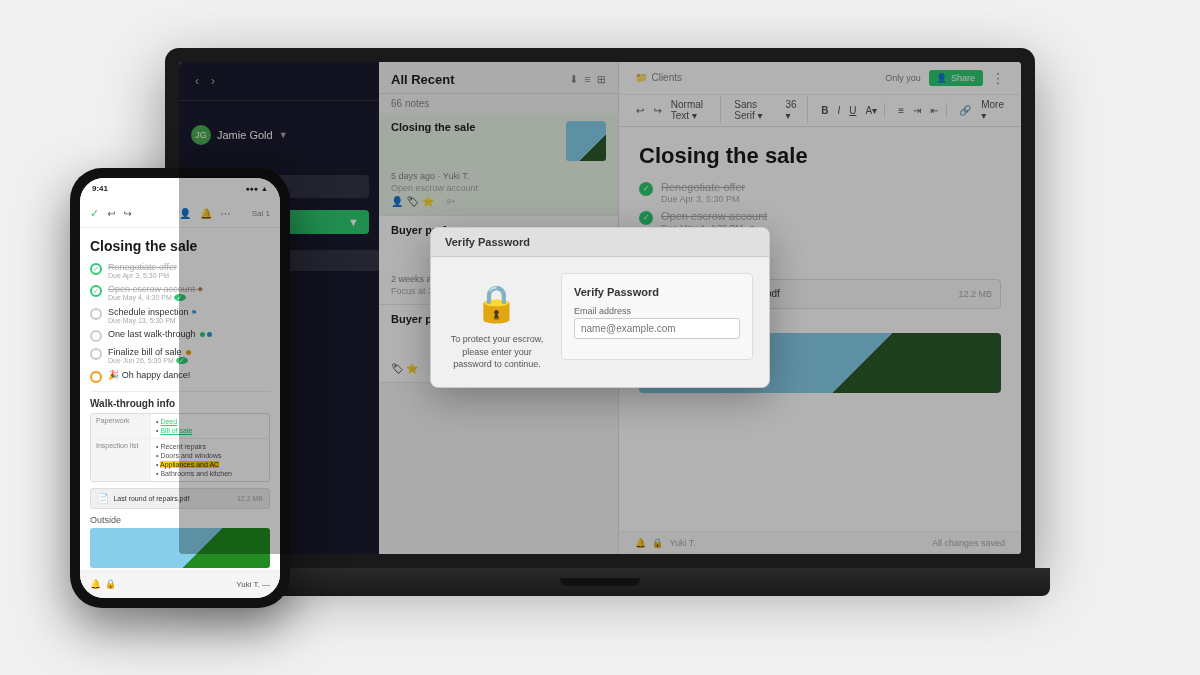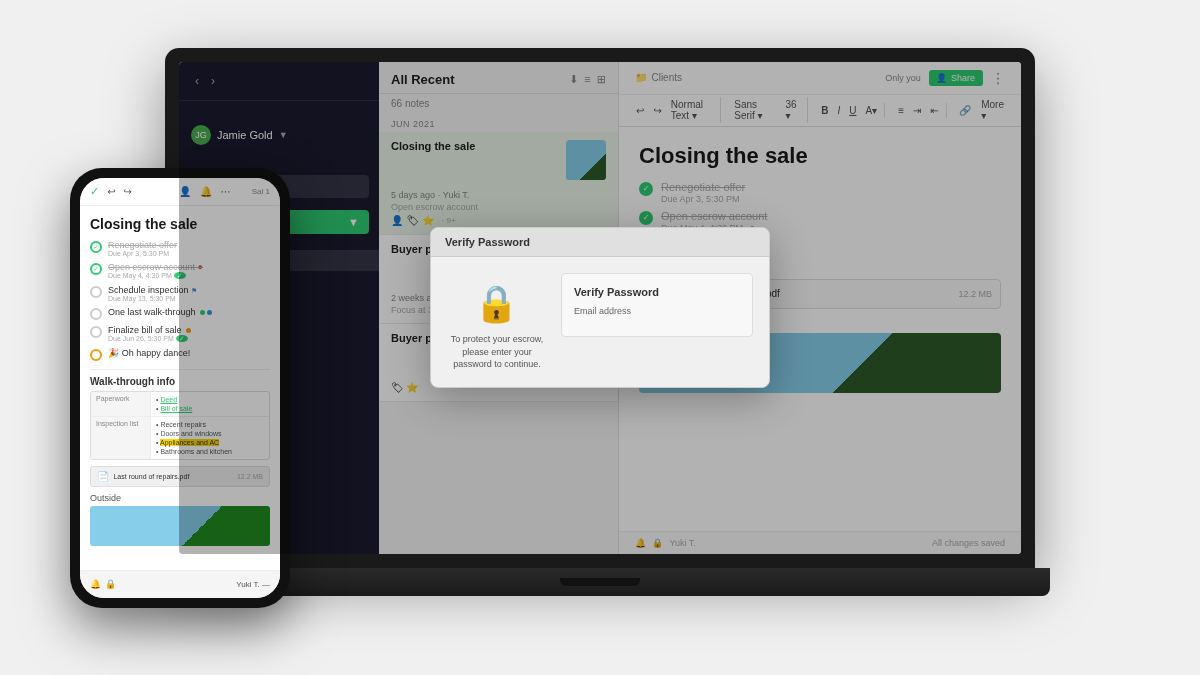--- a/index.html
+++ b/index.html
@@ -760,21 +760,20 @@
         <div class="notes-list">
           <div class="notes-list-header">
             <span class="notes-list-title">All Recent</span>
             <div class="notes-list-actions">
               <span class="action-icon">⬇</span>
               <span class="action-icon">≡</span>
               <span class="action-icon">⊞</span>
             </div>
           </div>
           <div class="notes-count">66 notes</div>
-          <div class="date-group">JUN 2021</div>
 
           <div class="note-item active">
             <div class="note-item-text">
               <div class="note-item-title">Closing the sale</div>
               <div class="note-item-meta">5 days ago · Yuki T.</div>
               <div class="note-item-preview">Open escrow account</div>
               <div class="note-tags">
                 <span style="font-size:10px;">👤</span>
                 <span style="font-size:10px;">🏷</span>
                 <span style="font-size:10px;">⭐</span>
@@ -896,39 +895,47 @@
               <div class="modal-body">
                 <div class="modal-left">
                   <div class="lock-icon">🔒</div>
                   <div class="modal-desc">To protect your escrow, please enter your password to continue.</div>
                 </div>
                 <div class="modal-right">
                   <div class="modal-inner-box">
                     <div class="modal-inner-title">Verify Password</div>
                     <div class="form-group">
                       <label class="form-label">Email address</label>
+                      <input class="form-input" type="email" placeholder="name@example.com" style="">
                     </div>
                   </div>
                 </div>
               </div>
             </div>
           </div>
         </div>
       </div>
     </div>
   </div>
   <div class="laptop-base">
     <div class="laptop-notch"></div>
   </div>
 
   <div class="phone-wrapper">
     <div class="phone-body">
       <div class="phone-notch"></div>
       <div class="phone-screen">
 
+        <div class="phone-status-bar">
+          <span class="phone-status-left">9:41</span>
+          <div class="phone-status-right">
+            <span>●●●</span>
+            <span>▲</span>
+          </div>
+        </div>
 
         <div class="phone-toolbar">
           <span class="phone-toolbar-icon" style="color:#2ecc71; font-size:11px;">✓</span>
           <span class="phone-toolbar-icon">↩</span>
           <span class="phone-toolbar-icon">↪</span>
           <div class="phone-toolbar-spacer"></div>
           <span class="phone-toolbar-icon">👤</span>
           <span class="phone-toolbar-icon">🔔</span>
           <span class="phone-toolbar-icon">⋯</span>
           <span class="phone-breadcrumb">Sal 1</span>

